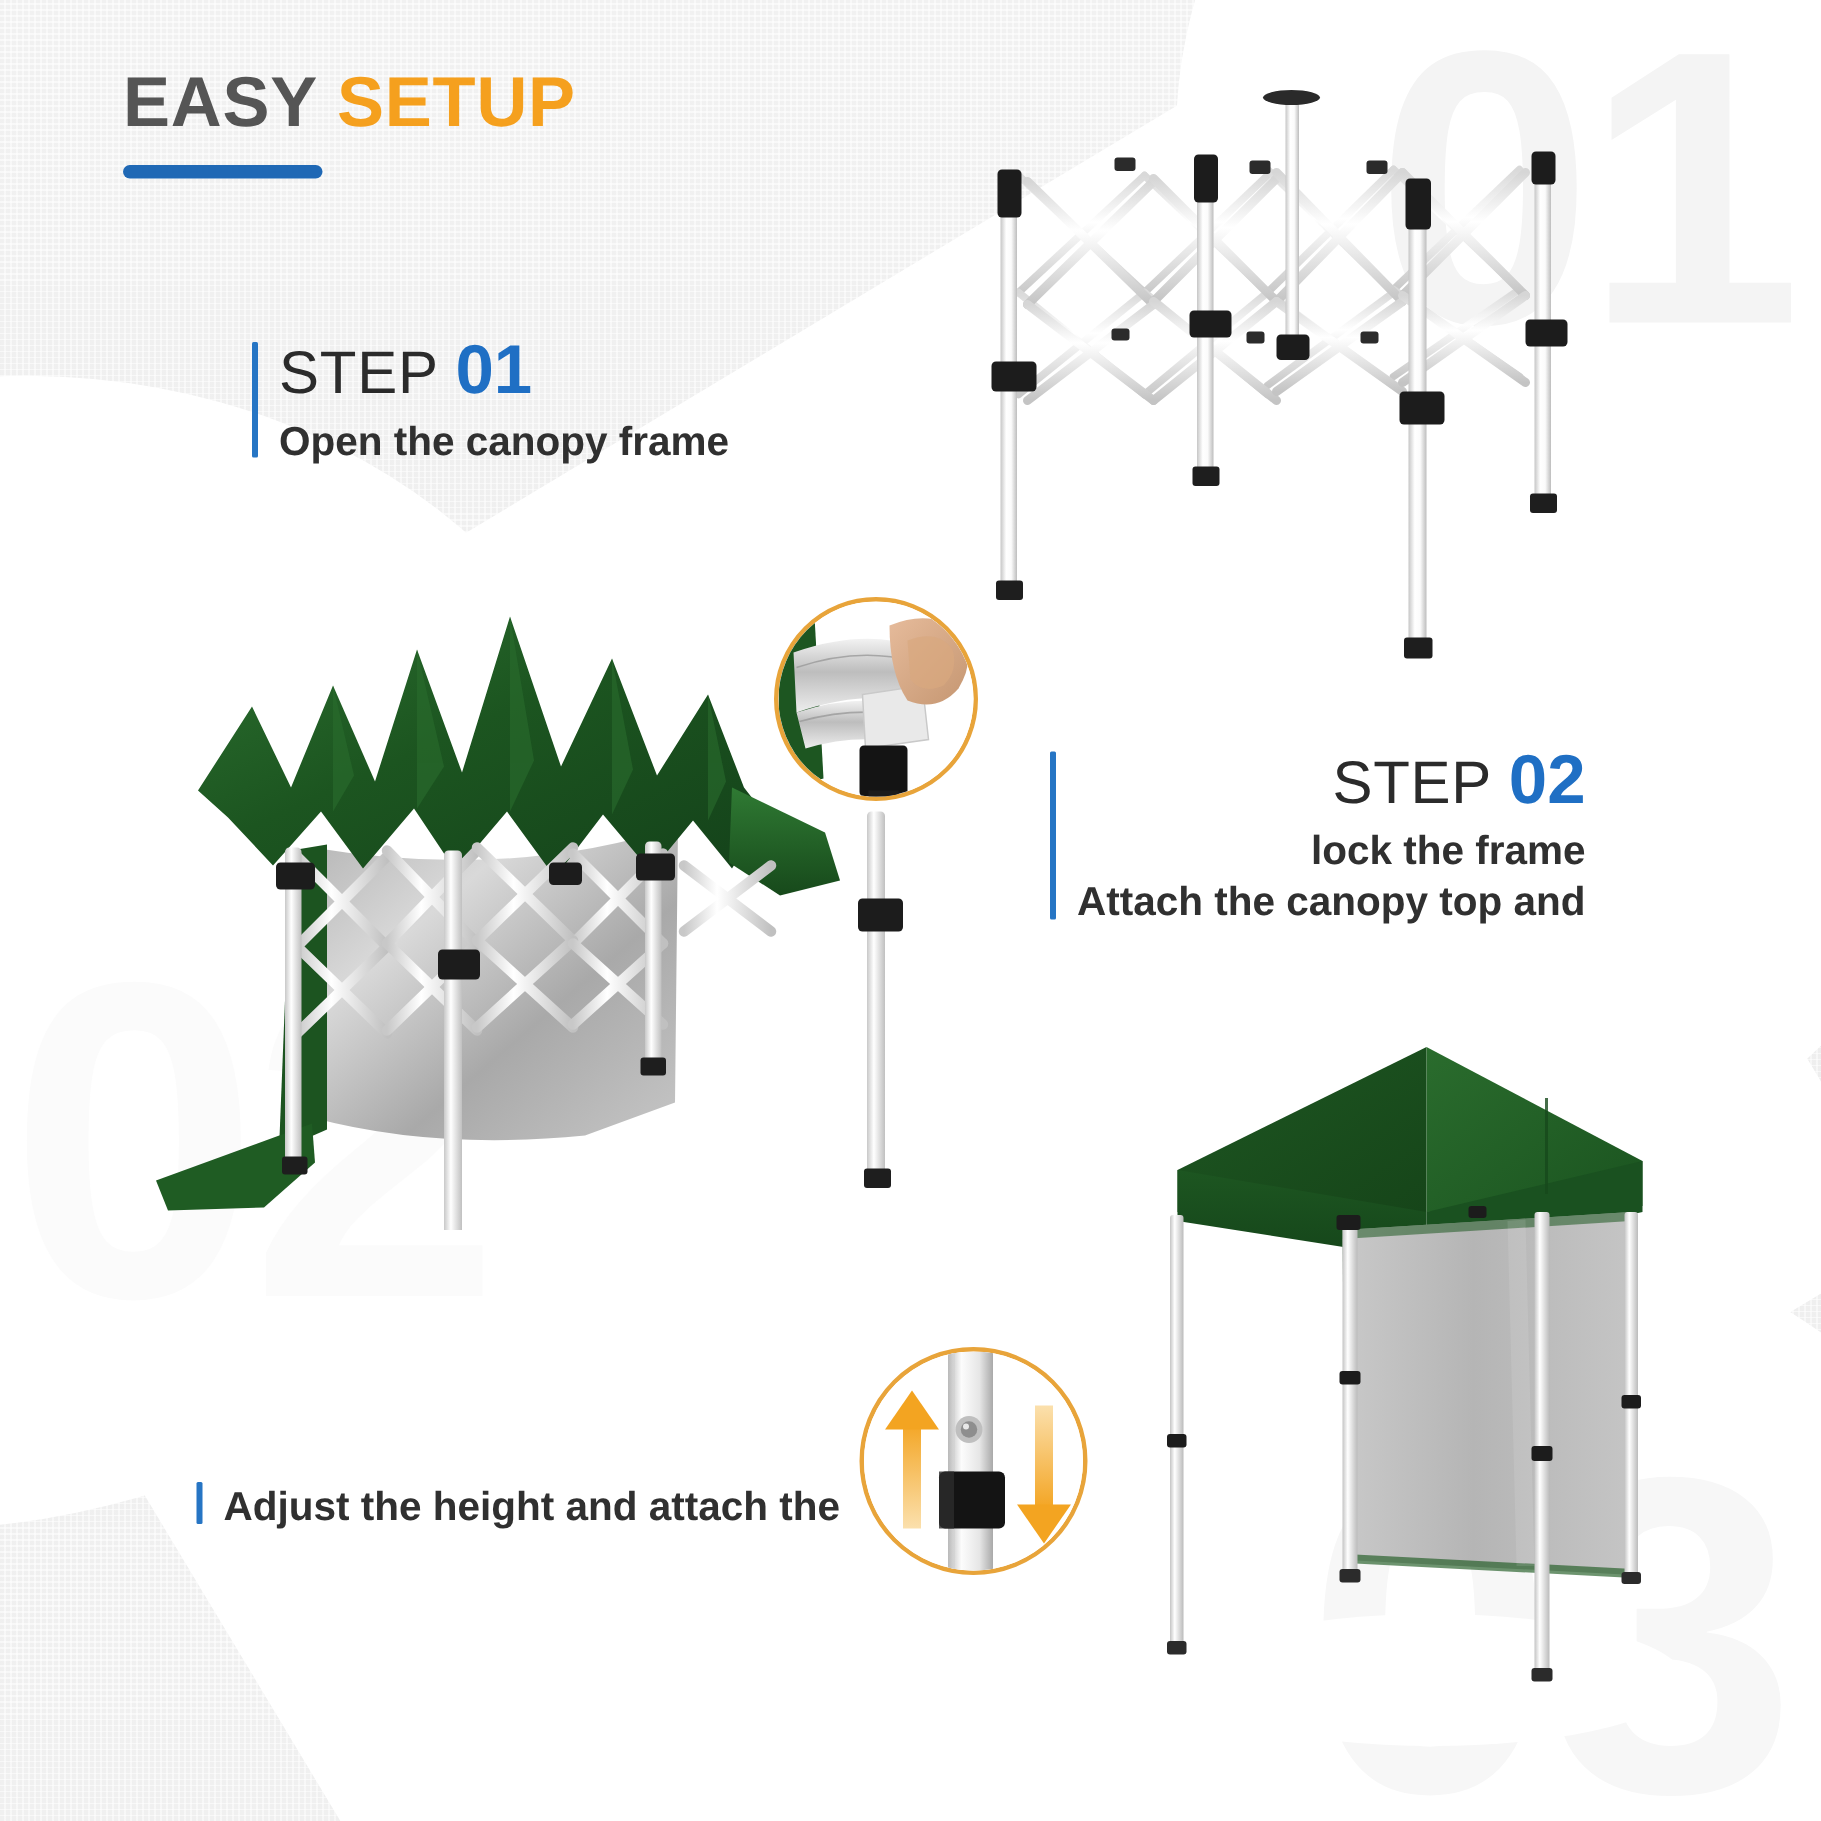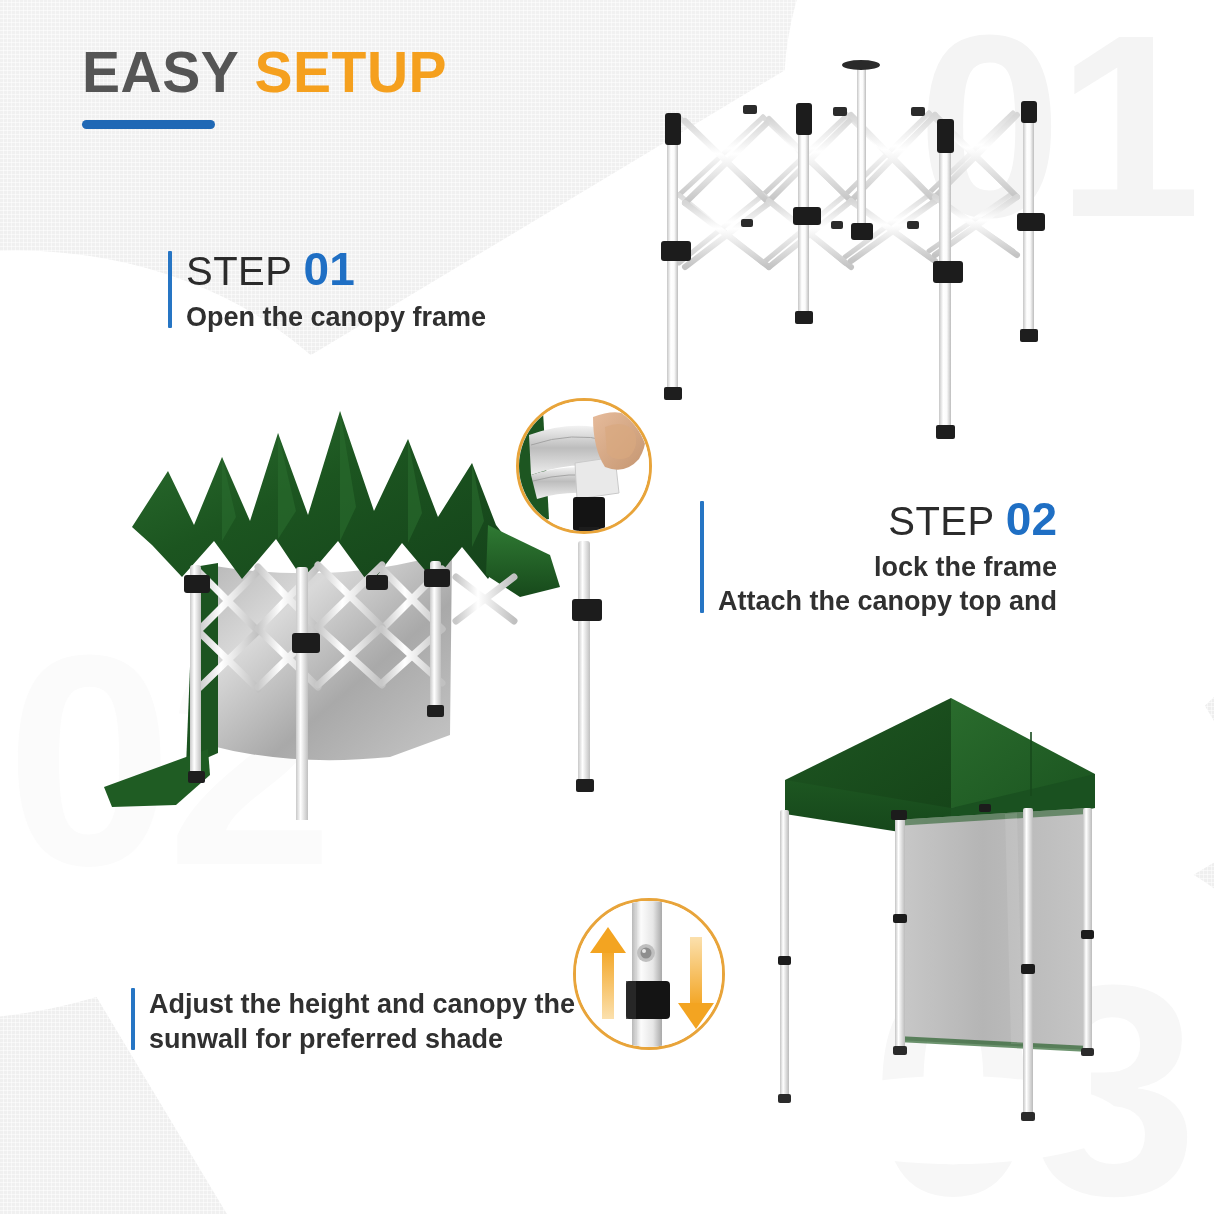--- a/index.html
+++ b/index.html
@@ -52,41 +52,41 @@
     position:absolute; font-weight:700; line-height:.8;
     color:#ffffff; letter-spacing:-.02em; user-select:none;
     font-family:"Liberation Sans", sans-serif;
   }
   .wm-01{ right:18px; top:22px; font-size:260px; color:#f4f4f4; }
   .wm-02{ left:6px; top:640px; font-size:300px; color:#fbfbfb; }
   .wm-03{ right:22px; bottom:4px; font-size:300px; color:#f7f7f7; }
 
   
   #header{ position:absolute; left:82px; top:44px; }
-  #title{ font-size:57px; font-weight:700; letter-spacing:.5px; line-height:1; }
+  #title{ font-size:47px; font-weight:700; letter-spacing:.5px; line-height:1; }
   #title .t-easy{ color:#555555; }
   #title .t-setup{ color:#f5a01e; }
   #title-rule{
     margin-top:19px; width:133px; height:9px; border-radius:5px;
     background:#1f68b5;
   }
 
   
   .step{ position:absolute; padding-left:18px; }
   .step::before{
     content:""; position:absolute; left:0; top:6px; bottom:6px;
     width:4px; background:#2675c4; border-radius:1px;
   }
   .step-head{ font-size:40px; line-height:1.08; white-space:nowrap; }
   .step-head .lbl{ color:#2b2b2b; font-weight:400; letter-spacing:.5px; }
   .step-head .num{ color:#1f6fc4; font-weight:700; font-size:46px; letter-spacing:0; }
   .step-desc{
     margin-top:5px; font-size:27px; color:#303030; line-height:1.28; font-weight:700;
   }
-  #step-1{ left:168px; top:222px;margin-top:23px; }
+  #step-1{ left:168px; top:222px; }
   #step-2{ left:700px; top:495px;text-align:right; }
   #step-3{ left:131px; top:982px; }
 
   
   .art{ position:absolute; }
 
   
   #frame-art{ left:645px; top:45px; width:420px; height:415px; }
 
   
@@ -139,22 +139,21 @@
       <span class="num">02</span>
     </div>
     <div class="step-desc">
       <div>lock the frame</div>
       <div>Attach the canopy top and</div>
     </div>
   </div>
 
   <div class="step" id="step-3">
     <div class="step-desc">
-      <div>Adjust the height and canopy the</div>
-      <div>sunwall for preferred shade</div>
+      <div>Adjust the height and attach the</div>
     </div>
   </div>
 
   <svg class="art" id="frame-art" viewBox="0 0 420 415">
     <defs>
       <linearGradient id="tubeV" x1="0" y1="0" x2="1" y2="0">
         <stop offset="0%" stop-color="#c6c6c6"></stop>
         <stop offset="35%" stop-color="#ffffff"></stop>
         <stop offset="65%" stop-color="#fbfbfb"></stop>
         <stop offset="100%" stop-color="#bdbdbd"></stop>

